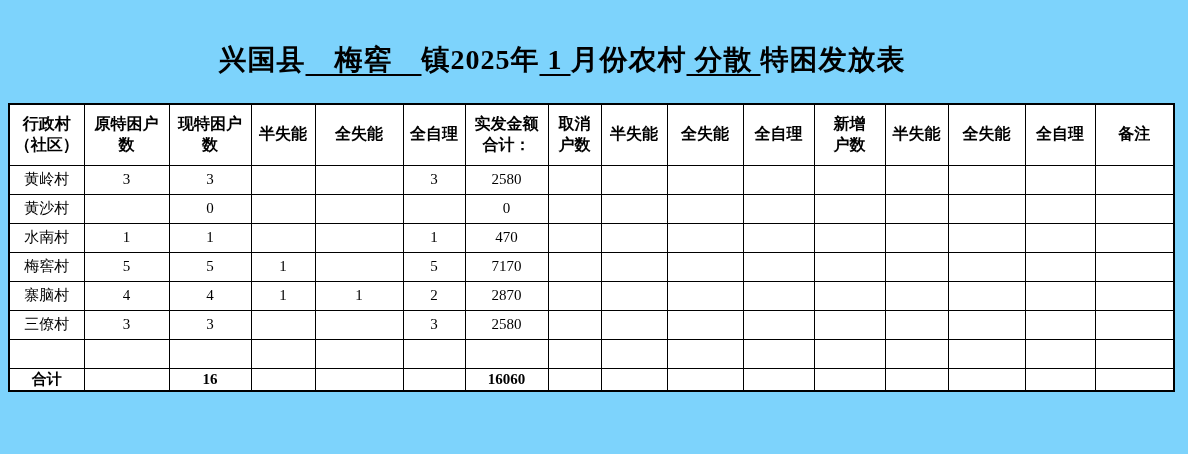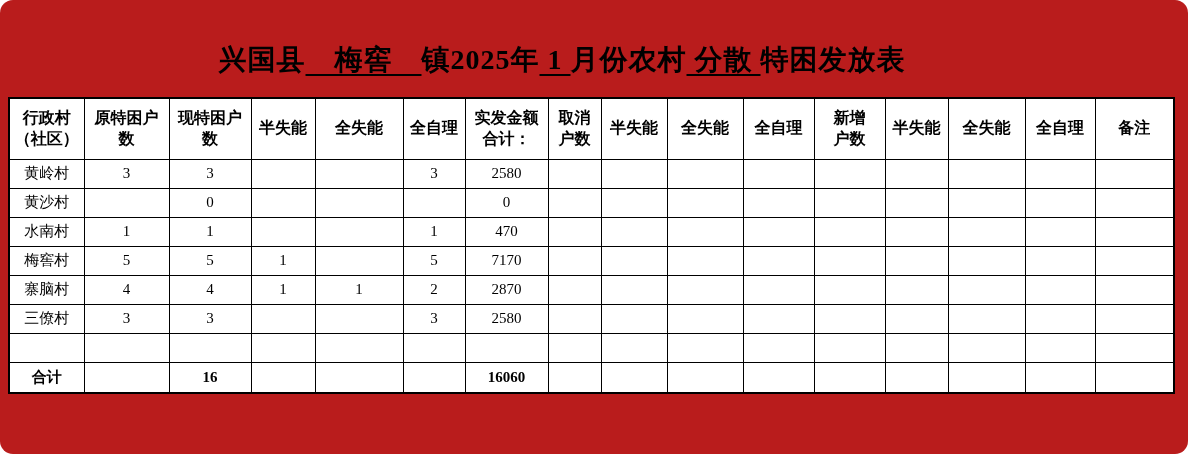--- a/index.html
+++ b/index.html
@@ -2,54 +2,54 @@
 <html><head>
 <meta charset="utf-8">
 <style>
   * { margin: 0; padding: 0; box-sizing: border-box; }
   html, body { background: #ffffff; }
   body {
     width: 1188px; height: 454px;
     font-family: "Liberation Serif", "DejaVu Serif", serif;
     color: #000; overflow: hidden;
   }
-  .page { position: relative; width: 1188px; height: 454px; background: #b91c1c; border-radius: 13px; }
+  .page { position: relative; width: 1188px; height: 454px; background: #7dd3fc; }
 
   .doc-title {
     position: absolute; top: 41px; left: 0; width: 1188px;
     text-align: center; font-size: 28px; font-weight: bold;
     white-space: nowrap; letter-spacing: 1px;
     transform: translateX(-32px);
   }
   .doc-title .u {
     text-decoration: underline;
     text-underline-offset: 5px;
     text-decoration-thickness: 2px;
   }
 
   table.dist {
-    position: absolute; top: 97px; left: 8px;
+    position: absolute; top: 103px; left: 8px;
     width: 1165px; table-layout: fixed;
     border-collapse: collapse;
     border: 2px solid #000;
     background: #fff;
   }
   .dist th, .dist td {
     border: 1px solid #000;
     text-align: center; vertical-align: middle;
     overflow: hidden; padding: 0 1px;
   }
   .dist thead tr { height: 61px; }
   .dist th {
     font-size: 16px; font-weight: bold;
     white-space: pre-line; line-height: 1.3;
   }
   .dist tbody tr { height: 29px; }
   .dist td { font-size: 15px; }
-  .dist tbody tr.total { height: 31px; }
+  .dist tbody tr.total { height: 23px; }
   .dist tbody tr.total td { font-weight: bold; }
 </style>
 </head>
 <body>
 
 <div class="page">
 
   <div class="doc-title"><span>兴国县</span><span class="u">　梅窖　</span><span>镇2025年</span><span class="u"> 1 </span><span>月份农村</span><span class="u"> 分散 </span><span>特困发放表</span></div>
 
   <table class="dist">

